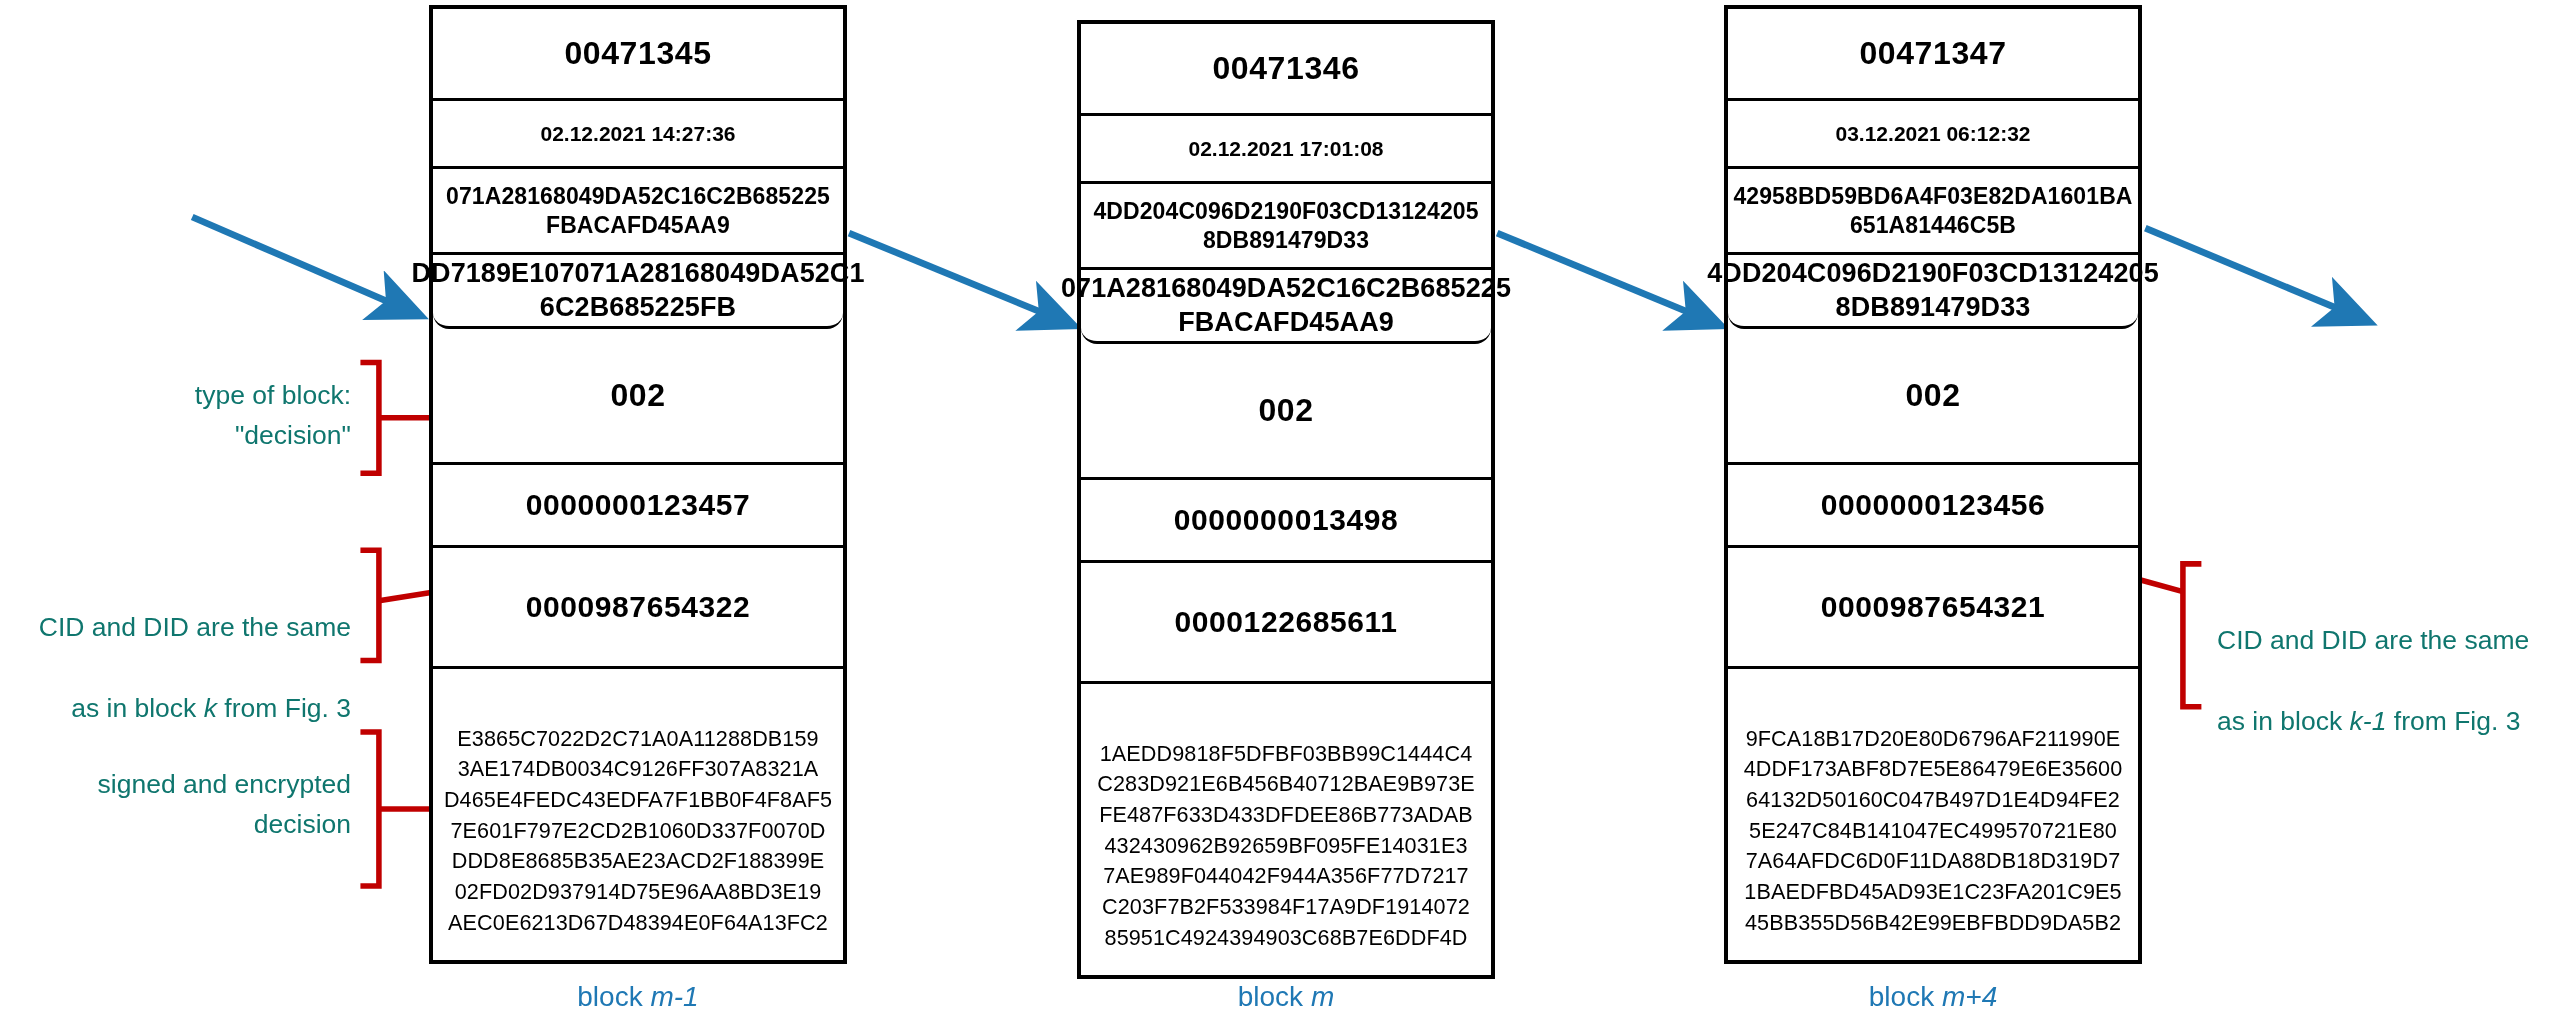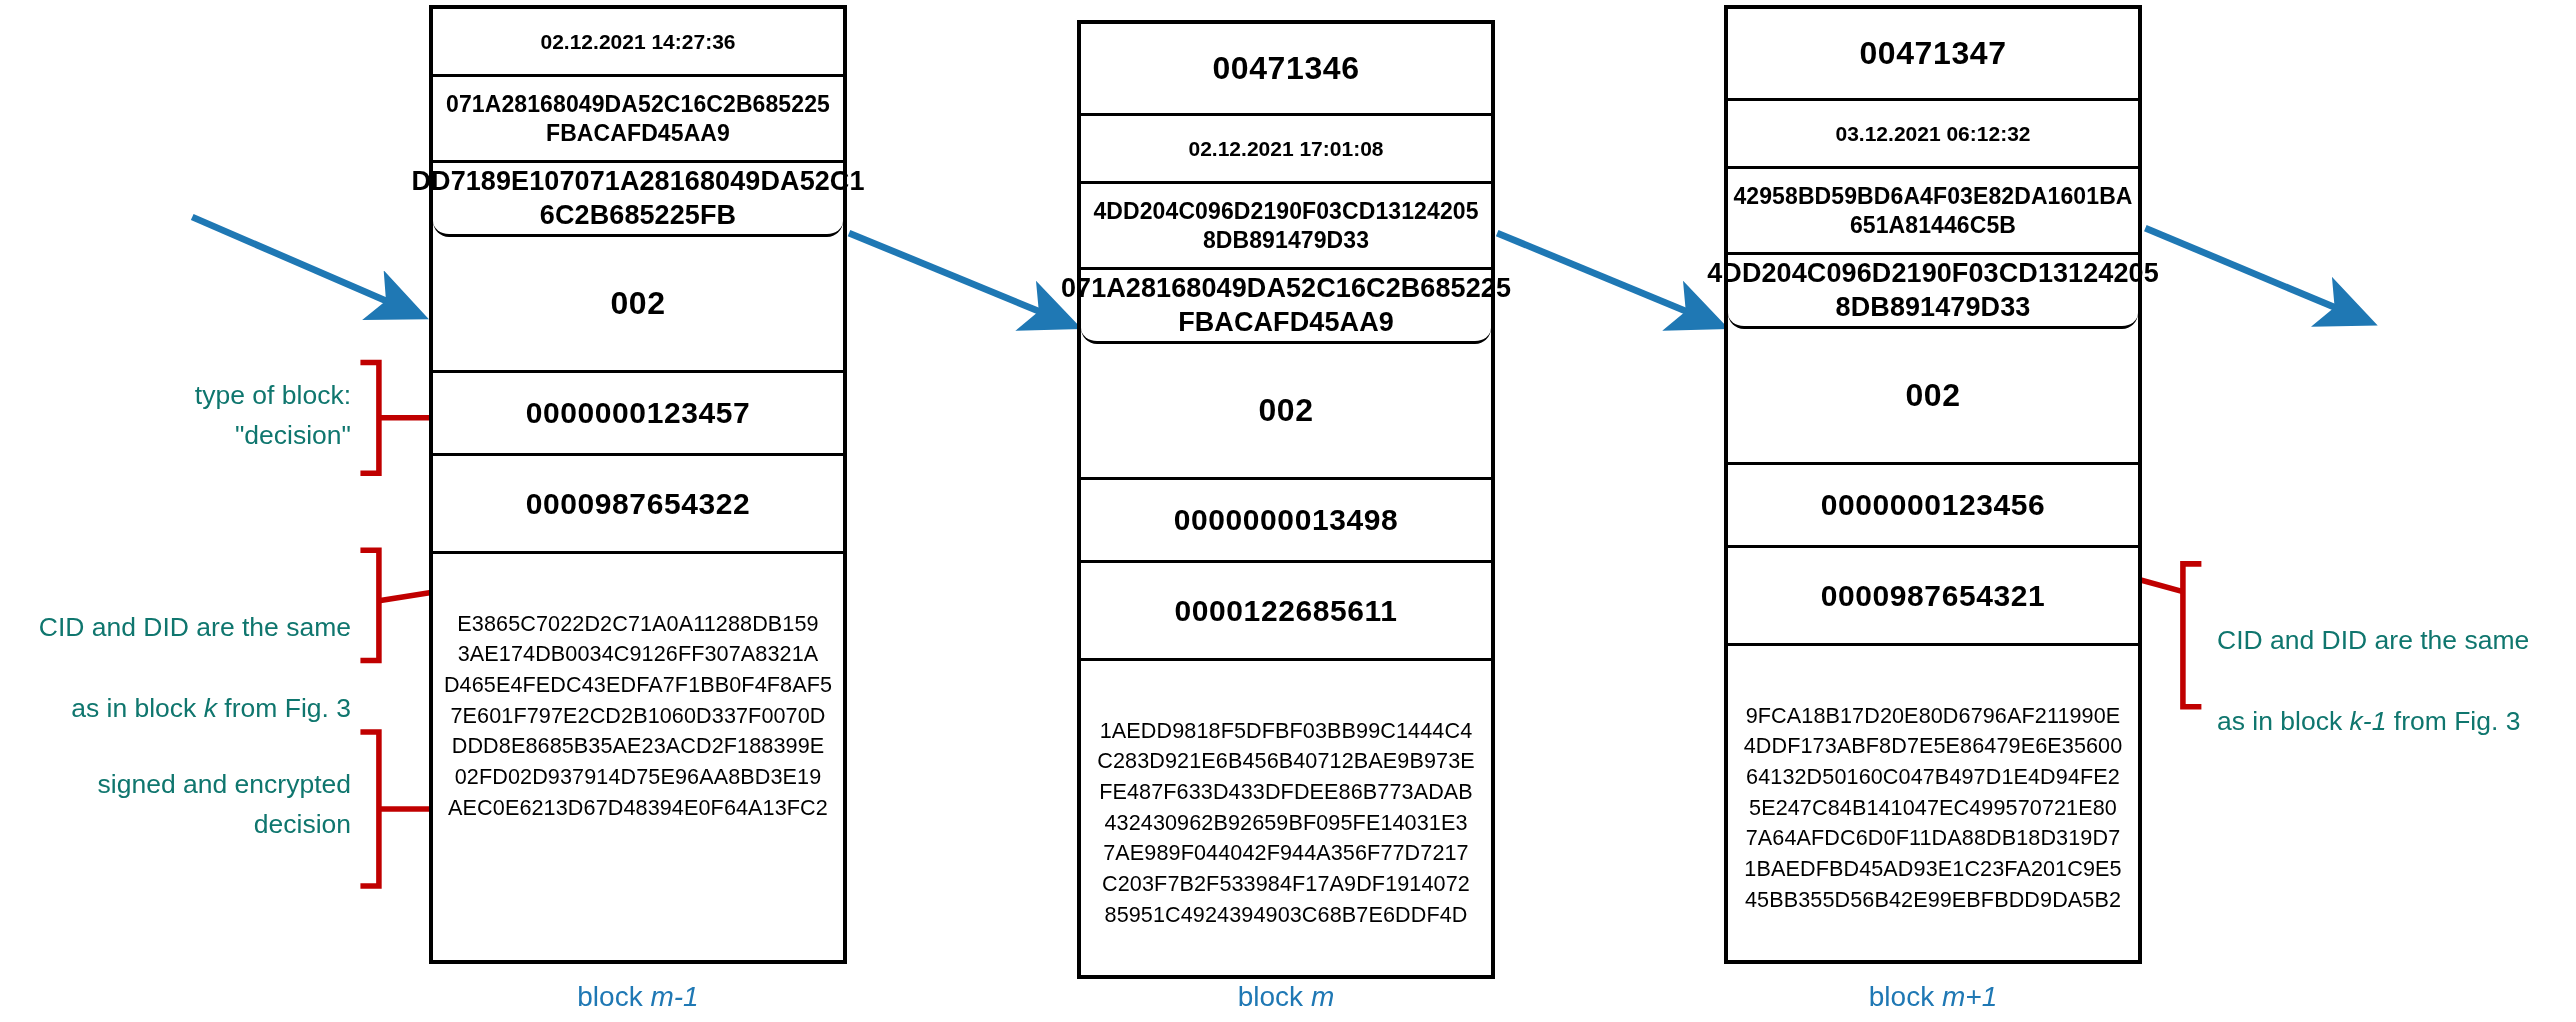--- a/index.html
+++ b/index.html
@@ -31,21 +31,21 @@
     color:#000000;
   }
   .row:last-child{border-bottom:none;}
 
   .r-id      {height:92px;font-size:32px;font-weight:bold;letter-spacing:0.6px;}
   .r-time    {height:68px;font-size:21px;font-weight:bold;letter-spacing:0px;}
   .r-hash    {height:86px;font-size:23px;font-weight:bold;line-height:1.25;padding:0 6.2px;letter-spacing:0.1px;}
   .r-prev    {height:74px;font-size:27px;font-weight:bold;line-height:1.25;padding:0 6.2px;letter-spacing:0.1px;border-radius:16px;}
   .r-type    {height:136px;font-size:32px;font-weight:bold;letter-spacing:0.6px;}
   .r-cid     {height:83px;font-size:30px;font-weight:bold;letter-spacing:0.6px;}
-  .r-did     {height:98px;font-size:30px;font-weight:bold;letter-spacing:0.6px;}
+  .r-did     {height:121px;font-size:30px;font-weight:bold;letter-spacing:0.6px;}
   .r-payload {flex:1;font-size:21.6px;font-weight:normal;line-height:1.42;padding:8.6px 7.4px 6.2px 7.4px;
               display:flex;align-items:flex-start;justify-content:center;letter-spacing:0.1px;}
   .r-payload .pl{width:100%;margin-top:46px;}
 
   
   .caption{
     position:absolute;
     font-size:28px;
     font-style:italic;
     color:#1f78b4;
@@ -111,20 +111,21 @@
       <line x1="615" y1="1313" x2="697" y2="1313"></line>
     </g>
 
     <g stroke="#c00000" stroke-width="9" fill="none">
       <path d="M3573,915 L3543,915 L3543,1147 L3573,1147"></path>
       <line x1="3543" y1="960" x2="3470" y2="940"></line>
     </g>
   </svg>
 
   <div class="block" style="left:429px;top:5px;width:418px;height:959px;">
+    <div class="row r-id">00471345</div>
     <div class="row r-time">02.12.2021 14:27:36</div>
     <div class="row r-hash">
         <span class="pl" style="white-space:pre-line">071A28168049DA52C16C2B685225
 FBACAFD45AA9</span>
       </div>
     <div class="row r-prev">
         <span class="pl" style="white-space:pre-line">DD7189E107071A28168049DA52C1
 6C2B685225FB</span>
       </div>
     <div class="row r-type">002</div>
@@ -191,21 +192,21 @@
       </div>
   </div>
 
   <div class="caption" style="left:429px;top:981px;width:418px;">
     <span class="plain">block </span><span>m-1</span>
   </div>
   <div class="caption" style="left:1077px;top:981px;width:418px;">
     <span class="plain">block </span><span>m</span>
   </div>
   <div class="caption" style="left:1724px;top:981px;width:418px;">
-    <span class="plain">block </span><span>m+1</span>
+    <span class="plain">block </span><span>m+4</span>
   </div>
 
   <div class="annot right-al" style="left:80px;top:375px;width:271px;">type of block:
 "decision"</div>
 
   <div class="annot right-al" style="left:0px;top:567px;width:351px;">
     <div>CID and DID are the same</div>
     <div><span>as in block </span><i>k</i><span> from Fig. 3</span></div>
   </div>
 

